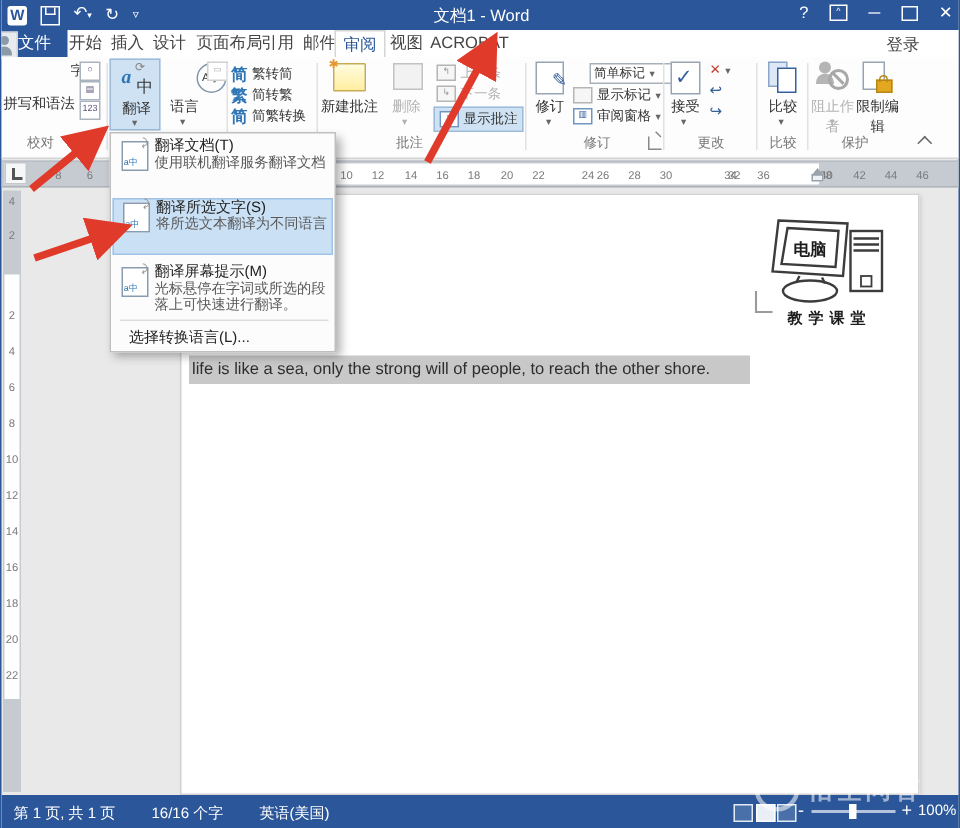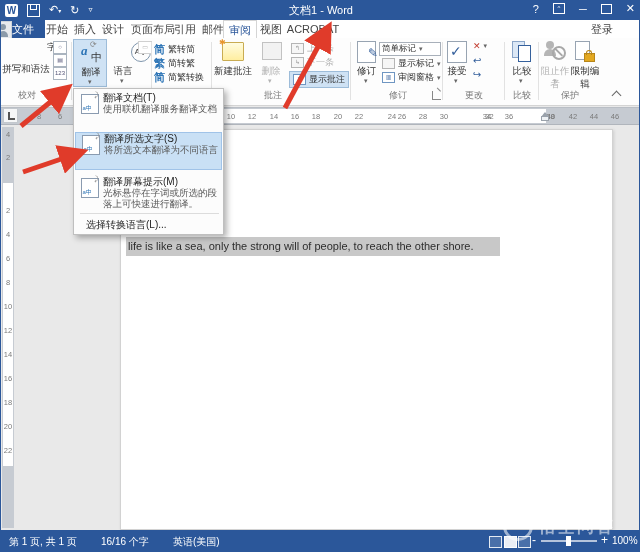--- a/index.html
+++ b/index.html
@@ -231,21 +231,21 @@
       <span>显示批注</span>
     </div>
     <div class="abs grouplabel" style="left:263px;">批注</div>
     <div class="abs gsep" style="left:349px;"></div>
 
     <div class="abs" style="left:352px;top:1px;width:27px;height:48px;">
       <div class="abs ic-track" style="left:4px;top:2px;"></div>
       <div class="abs biglabel" style="left:0;top:26px;width:27px;">修订</div>
       <div class="abs caret" style="left:11px;top:38px;">▾</div>
     </div>
-    <div class="abs combobox" style="left:378px;top:4px;width:56px;height:12px;">
+    <div class="abs combobox" style="left:392px;top:4px;width:56px;height:12px;">
       <span>简单标记</span>
         <span class="caret">▾</span>
     </div>
     <div class="abs smallrow" style="left:381px;top:19px;">
       <span class="ic-cnote"></span>
       <span>显示标记</span>
         <span class="caret">▾</span>
     </div>
     <div class="abs smallrow" style="left:381px;top:33px;">
       <span class="ic-cnote blue">▥</span>
@@ -346,20 +346,36 @@
         <span class="vnum" style="top: 227px;">14</span>
         <span class="vnum" style="top: 251px;">16</span>
         <span class="vnum" style="top: 275px;">18</span>
         <span class="vnum" style="top: 299px;">20</span>
         <span class="vnum" style="top: 323px;">22</span>
       </div>
   </div>
 
   <div class="abs page"></div>
 
+  <div class="abs logo">
+    <svg width="104" height="78" viewBox="0 0 104 78">
+      <g fill="none" stroke="#3c3c3c" stroke-width="1.6">
+        <polygon points="18,5 64,7 61,42 14,39" fill="#fff"></polygon>
+        <polygon points="24,10 58,12 56,36 20,34" fill="#fff"></polygon>
+        <ellipse cx="39" cy="52" rx="18" ry="7" fill="#fff"></ellipse>
+        <path d="M32,42 L30,46 M47,43 L49,47"></path>
+        <rect x="66" y="12" width="21" height="40" fill="#fff"></rect>
+        <path d="M68,17 h17 M68,21 h17 M68,25 h17"></path>
+        <rect x="73" y="42" width="7" height="7" fill="#fff" stroke-width="1.2"></rect>
+      </g>
+      <polyline points="3,52 3,66 14,66" fill="none" stroke="#9a9a9a" stroke-width="1.4"></polyline>
+      <text x="28" y="28" font-size="11" font-weight="bold" fill="#1c1c1c" font-family="DejaVu Sans, sans-serif">电脑</text>
+      <text x="24" y="73" font-size="10" font-weight="bold" fill="#1c1c1c" letter-spacing="4" font-family="DejaVu Sans, sans-serif">教学课堂</text>
+    </svg>
+  </div>
 
   <div class="abs sel-text">life is like a sea, only the strong will of people, to reach the other shore.</div>
 
   <div class="abs menu">
     <div class="mitem" style="top:3px;">
       <div class="icw">
           <span class="ic-mdoc"></span>
         </div>
       <div class="txt">
         <div class="mtitle">翻译文档(T)</div>

